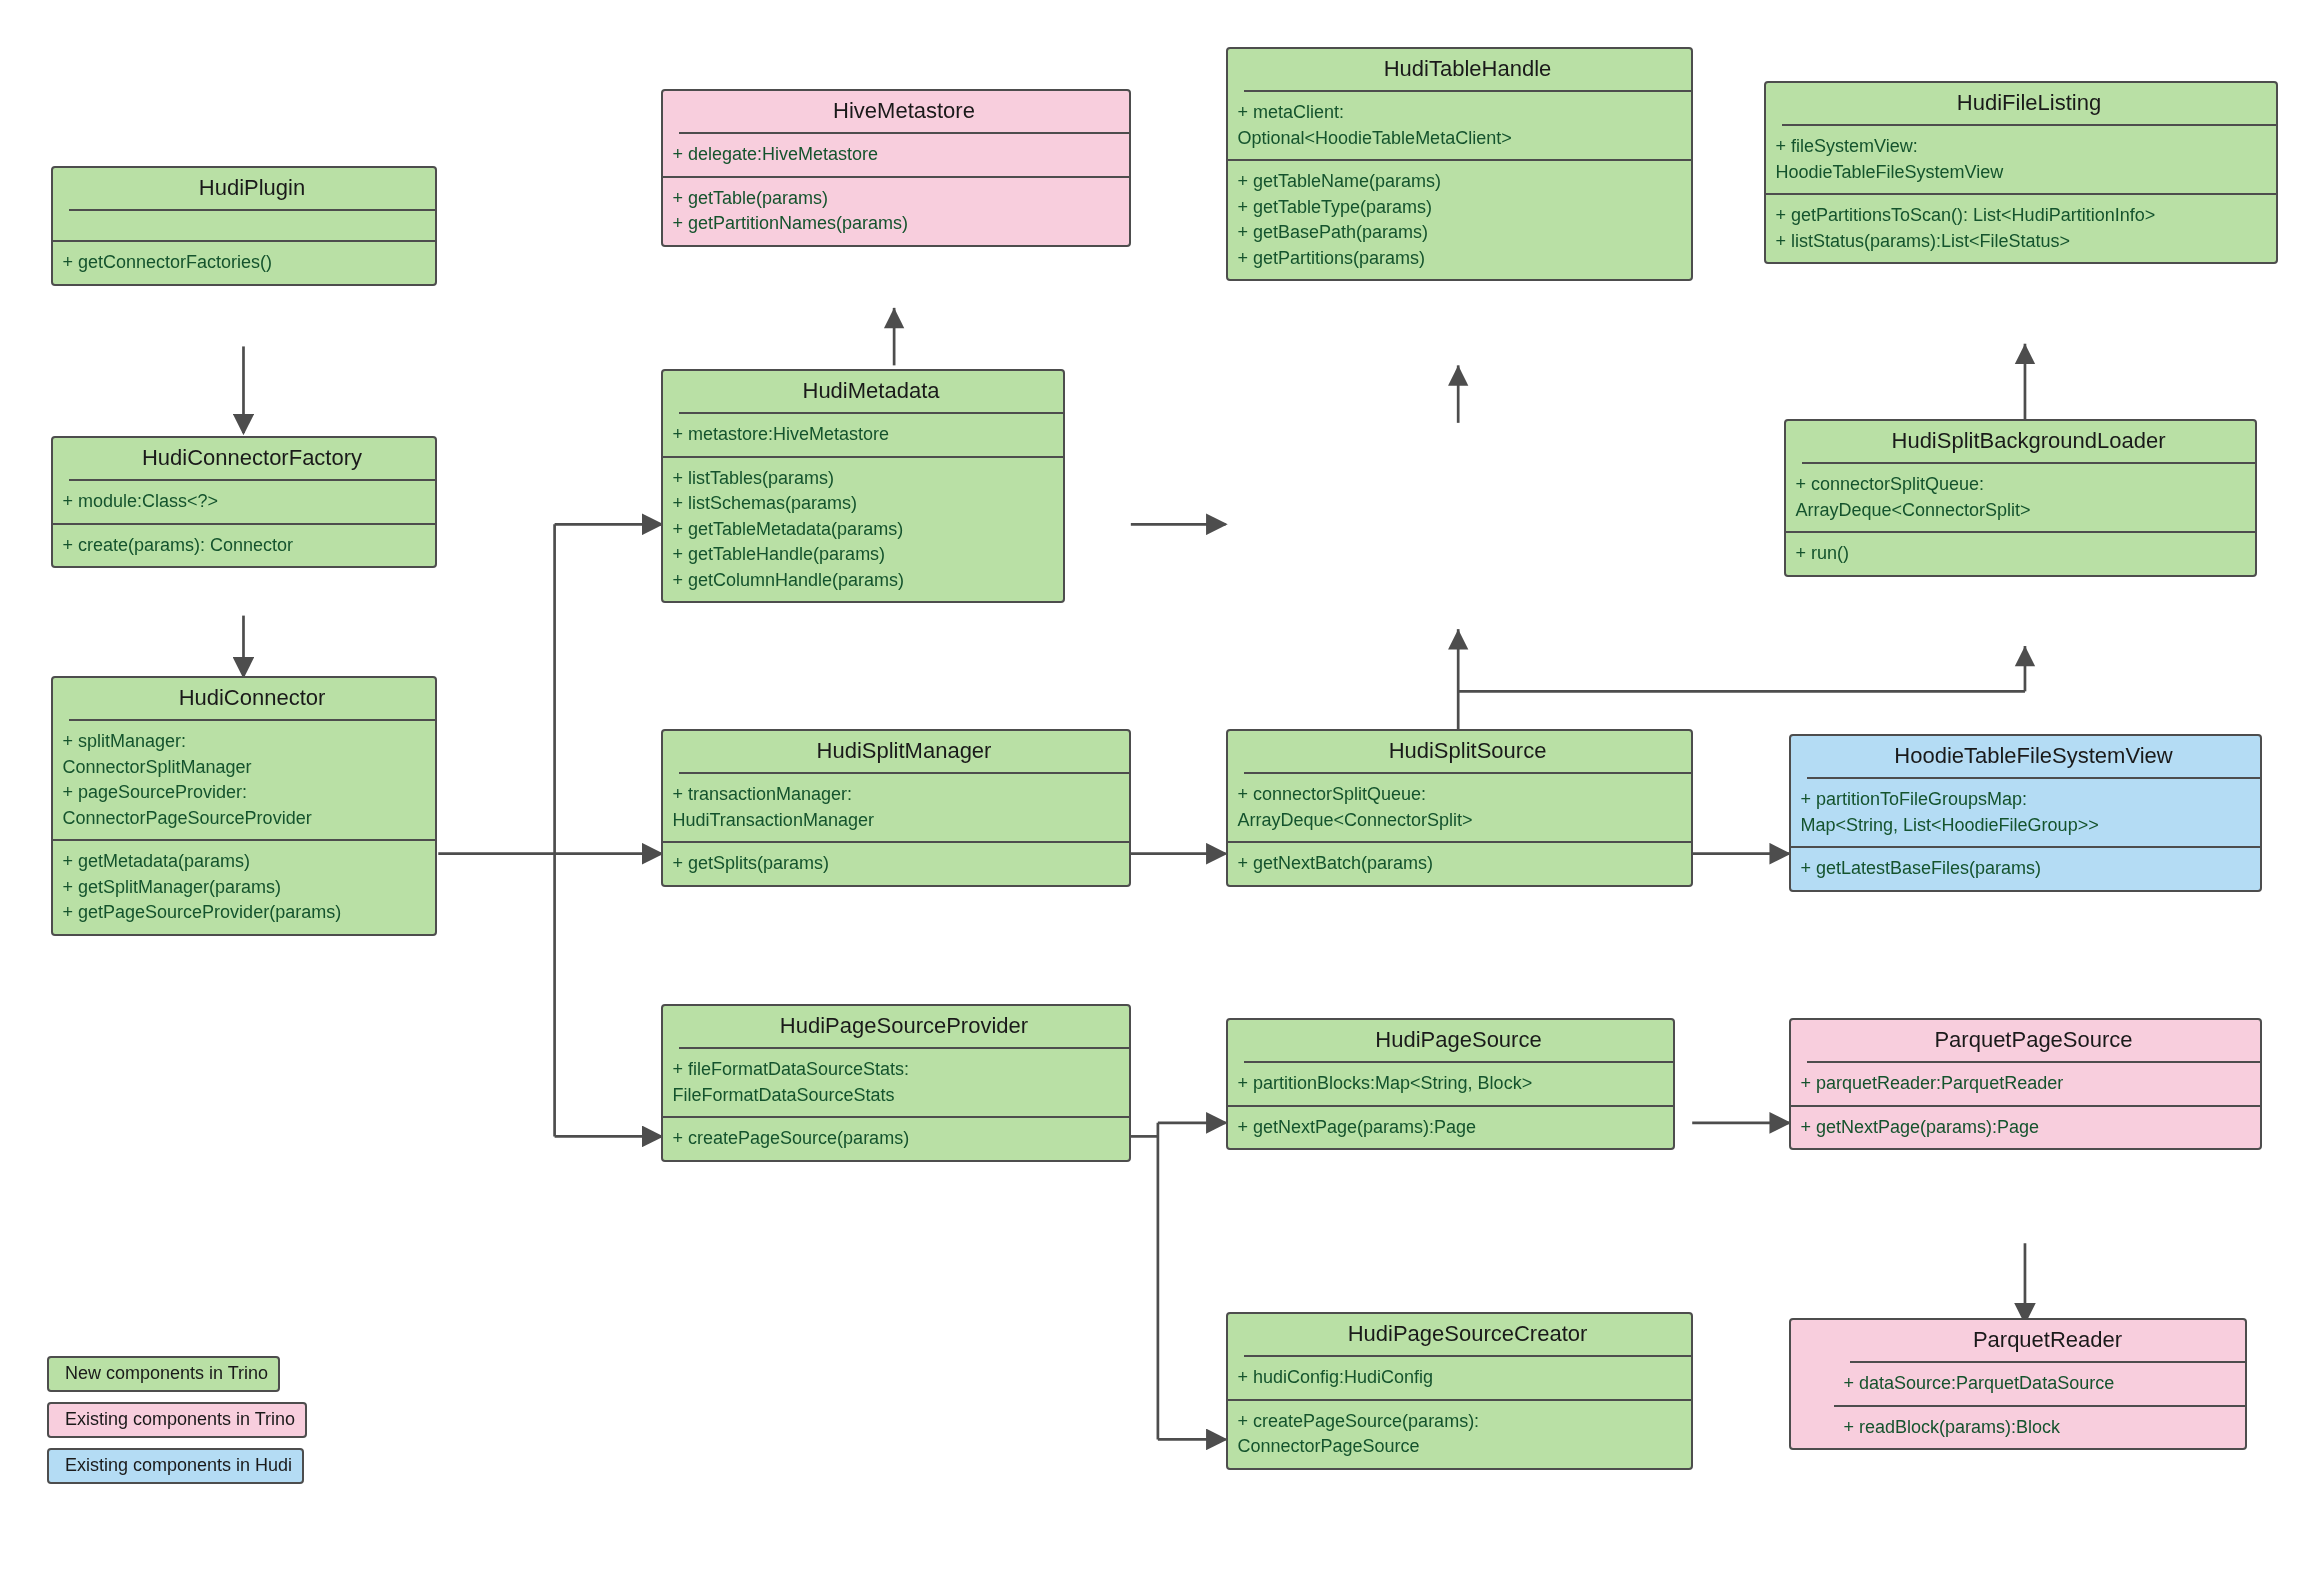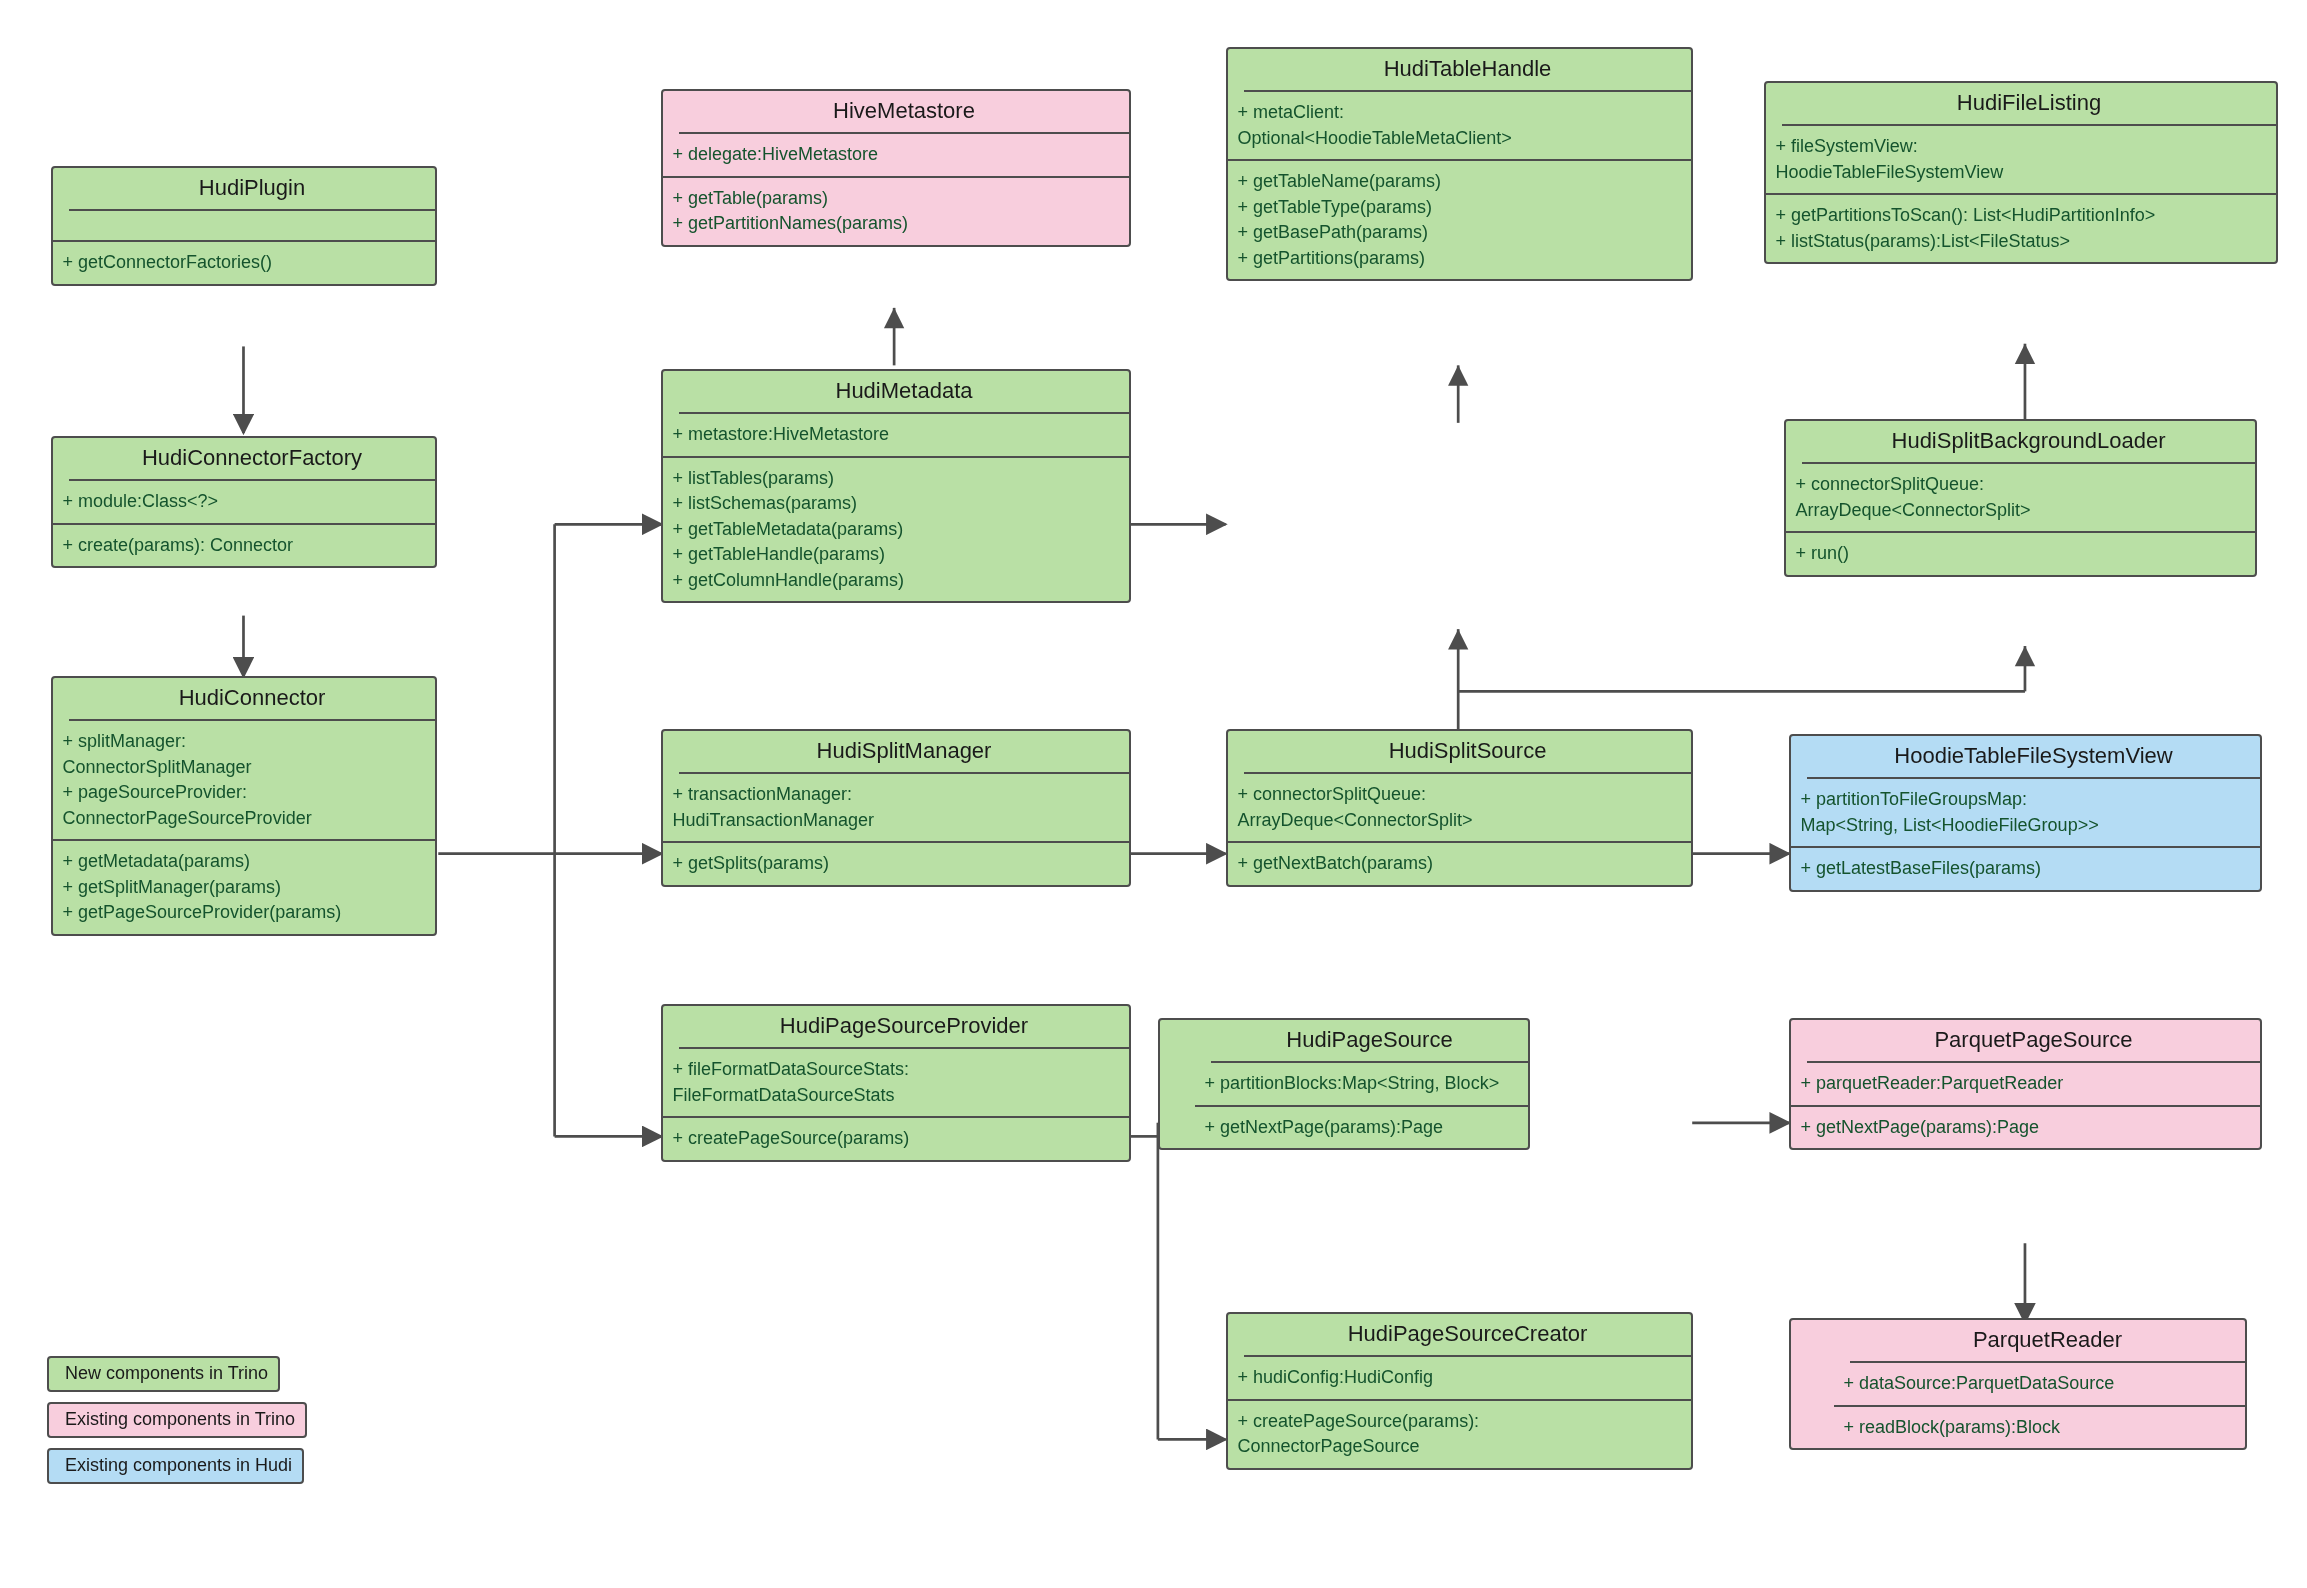--- a/index.html
+++ b/index.html
@@ -178,21 +178,21 @@
     <div class="uml-title">HiveMetastore</div>
     <div class="uml-sec">
       <div class="line">+ delegate:HiveMetastore</div>
     </div>
     <div class="uml-sec">
       <div class="line">+ getTable(params)</div>
       <div class="line">+ getPartitionNames(params)</div>
     </div>
   </div>
 
-  <div class="uml-class green" style="left:661px; top:369px; width:470px;">
+  <div class="uml-class green" style="left:661px; top:369px; width:404px;">
     <div class="uml-title">HudiMetadata</div>
     <div class="uml-sec">
       <div class="line">+ metastore:HiveMetastore</div>
     </div>
     <div class="uml-sec">
       <div class="line">+ listTables(params)</div>
       <div class="line">+ listSchemas(params)</div>
       <div class="line">+ getTableMetadata(params)</div>
       <div class="line">+ getTableHandle(params)</div>
       <div class="line">+ getColumnHandle(params)</div>
@@ -240,21 +240,21 @@
     <div class="uml-title">HudiSplitSource</div>
     <div class="uml-sec">
       <div class="line">+ connectorSplitQueue:</div>
       <div class="line">ArrayDeque&lt;ConnectorSplit&gt;</div>
     </div>
     <div class="uml-sec">
       <div class="line">+ getNextBatch(params)</div>
     </div>
   </div>
 
-  <div class="uml-class green" style="left:1158px; top:1018px; width:372px;padding-left:35px;">
+  <div class="uml-class green" style="left:1226px; top:1018px; width:449px;">
     <div class="uml-title">HudiPageSource</div>
     <div class="uml-sec">
       <div class="line">+ partitionBlocks:Map&lt;String, Block&gt;</div>
     </div>
     <div class="uml-sec">
       <div class="line">+ getNextPage(params):Page</div>
     </div>
   </div>
 
   <div class="uml-class green" style="left:1226px; top:1312px; width:467px;">

